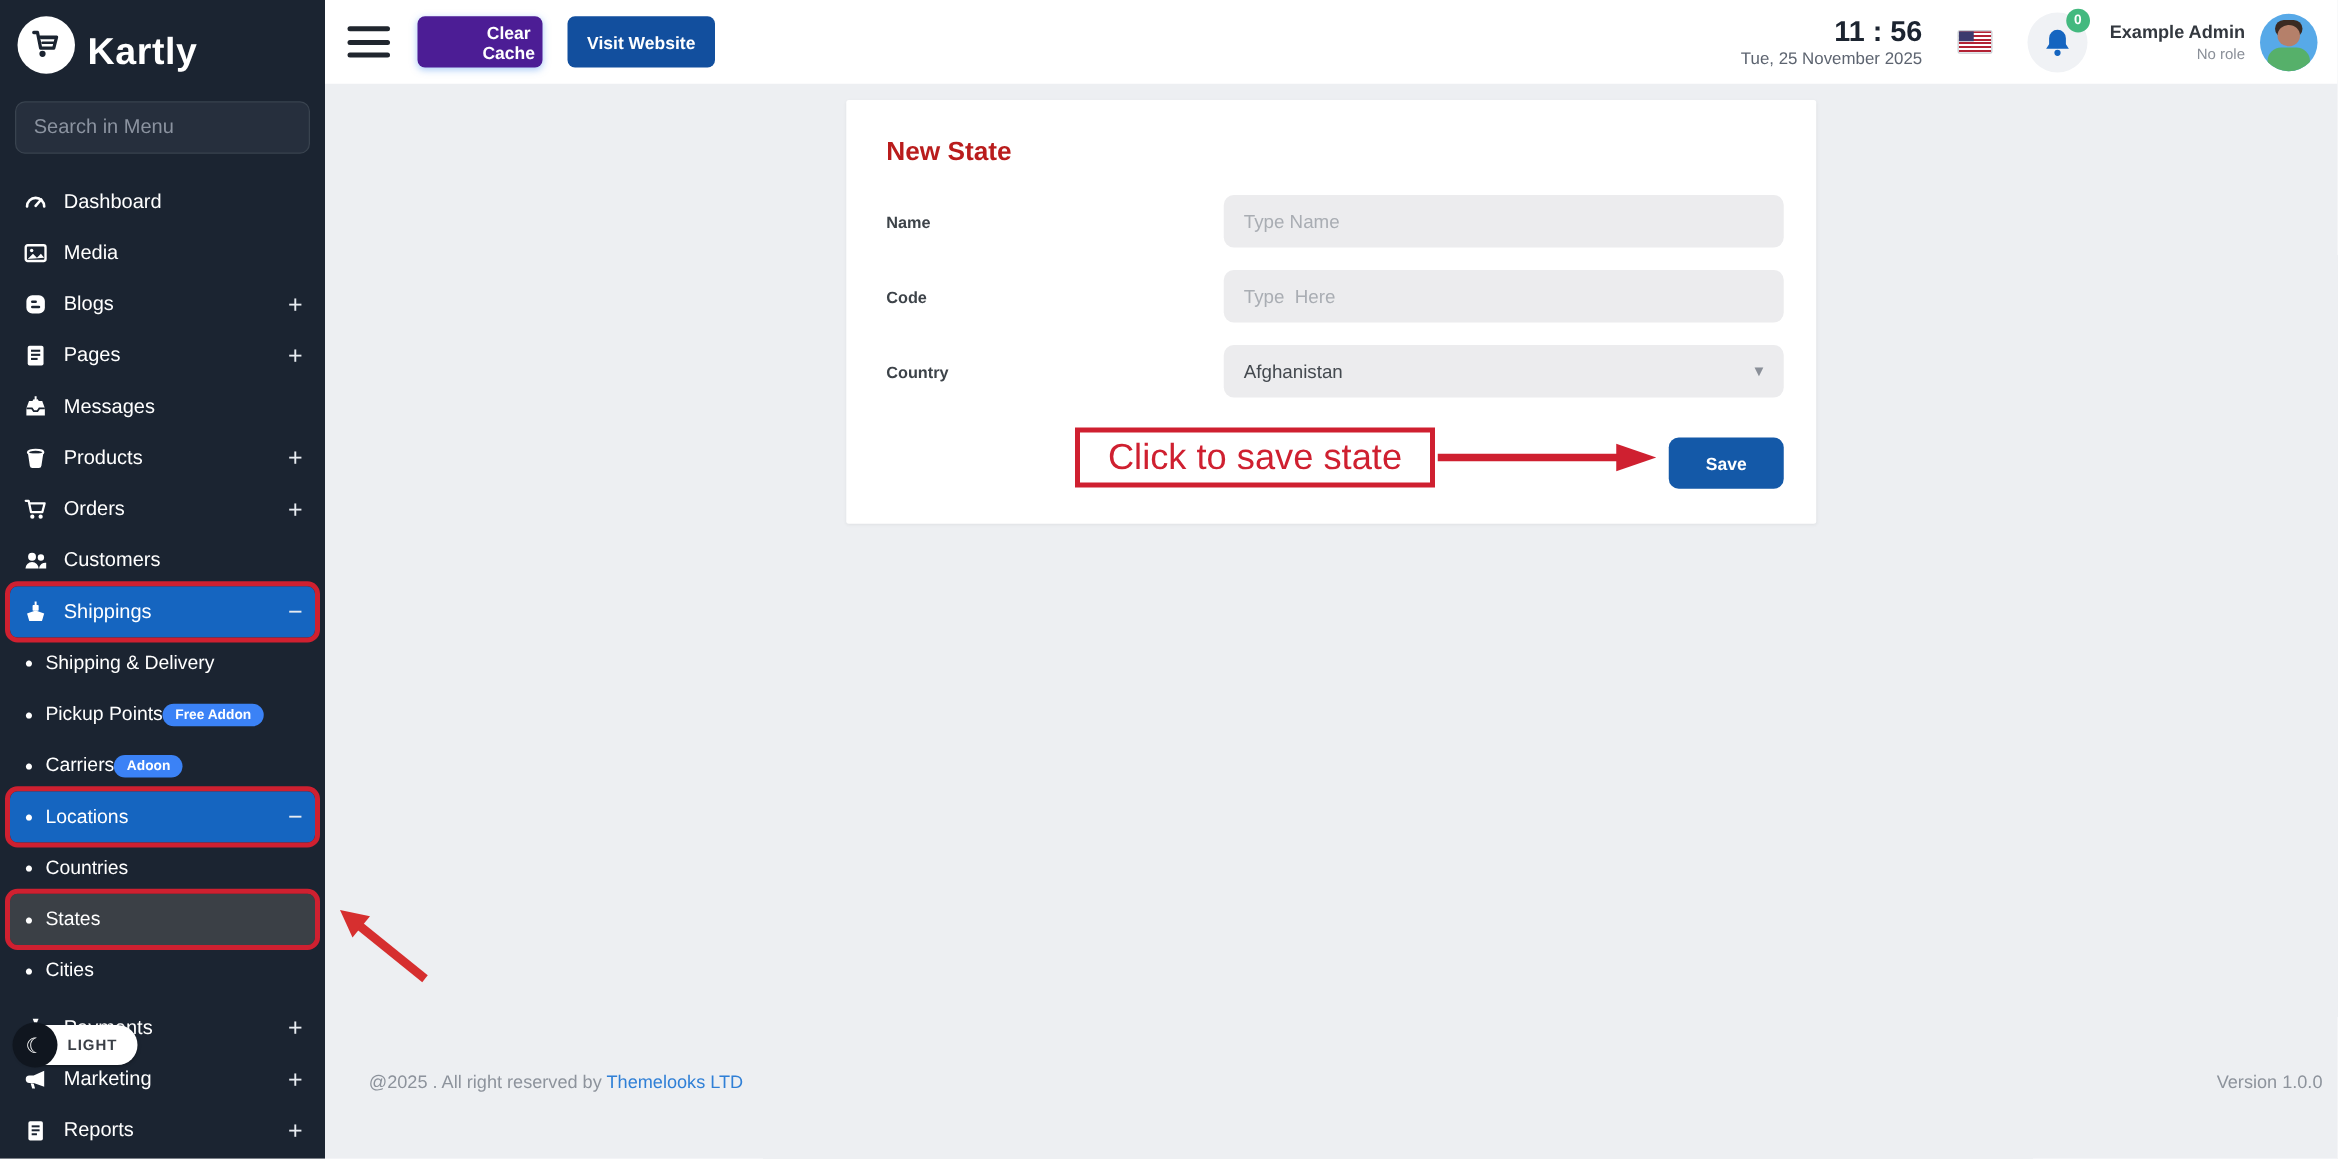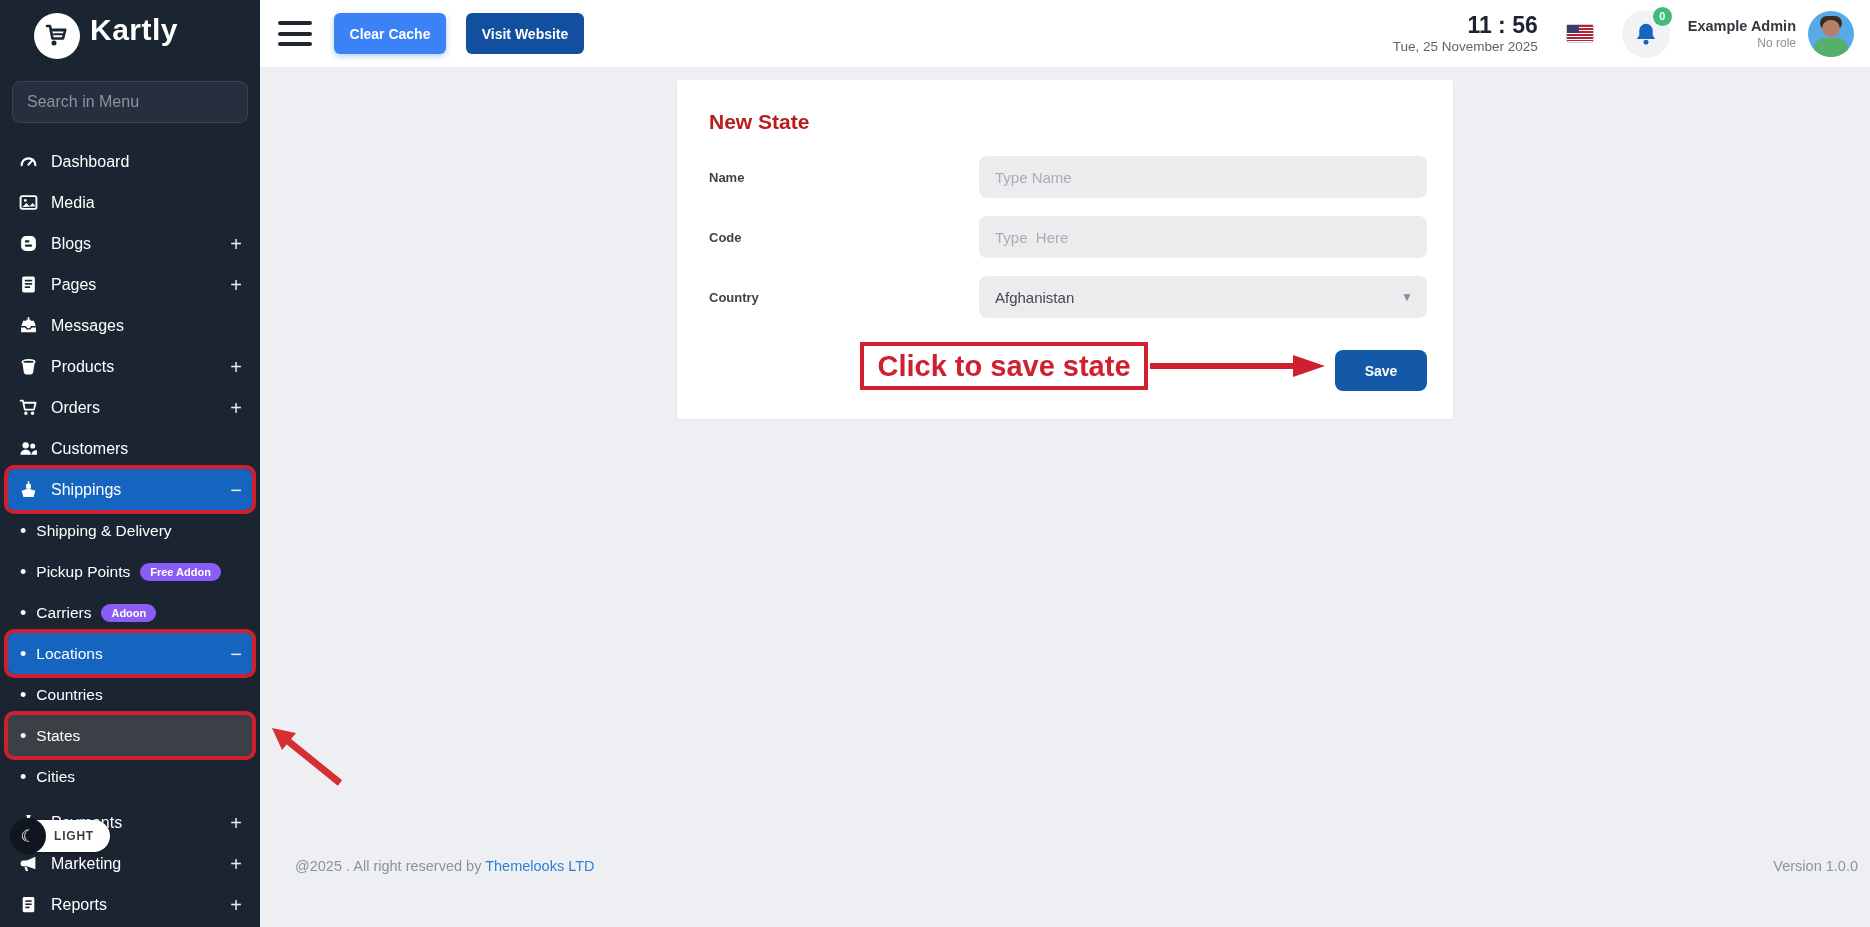--- a/index.html
+++ b/index.html
@@ -2,50 +2,50 @@
 <html><head>
 <meta charset="utf-8">
 <style>
   * { box-sizing: border-box; margin: 0; padding: 0; }
   html,body { width:1870px; height:927px; }
   body { font-family: "Liberation Sans", sans-serif; background:#fff; overflow:hidden; }
   .app { position:relative; width:1870px; height:927px; display:flex; overflow:hidden; }
 
   
   .sidebar { width:260px; min-width:260px; height:100%; background:#1b2431; color:#fff; position:relative; z-index:3; }
-  .logo-row { display:flex; align-items:flex-start; gap:10px; padding:13px 14px 10px 14px; cursor:pointer;margin-left:20px; }
+  .logo-row { display:flex; align-items:flex-end; gap:10px; padding:13px 14px 10px 14px; cursor:pointer; }
   .logo-circle { width:46px; height:46px; border-radius:50%; background:#fff; display:flex; align-items:center; justify-content:center; }
   .logo-text { font-size:30px; font-weight:bold; letter-spacing:0.5px; }
   .menu-search { display:block; width:236px; margin:12px auto 18px auto; height:42px; background:#262f3d; border:1px solid #39434f; border-radius:8px; color:#cfd4da; font-size:16px; padding:0 14px; outline:none; font-family:"Liberation Sans",sans-serif; }
   .menu-search::placeholder { color:#8b93a0; }
   .menu { display:flex; flex-direction:column; }
   .side-item { display:flex; align-items:center; height:41px; margin:0 8px; padding:0 10px; border-radius:6px; cursor:pointer; font-size:16px; flex:0 0 41px; }
   .side-item.gap { margin-top:5px; }
   .side-item .mi { width:20px; height:20px; margin-right:13px; display:flex; align-items:center; justify-content:center; flex:none; }
   .side-item .mi svg { width:19px; height:19px; }
   .side-item.sub { padding-left:12px; font-size:15.5px; }
   .side-item .bullet { font-size:18px; line-height:1; margin-right:10px; flex:none; }
   .side-item .lab { white-space:nowrap; }
-  .side-item .badge { margin-left:10px; background:#8b5cf6; color:#fff; font-size:11px; font-weight:bold; padding:3px 10px; border-radius:11px; white-space:nowrap; }
+  .side-item .badge { background:#3b82f6; color:#fff; font-size:11px; font-weight:bold; padding:3px 10px; border-radius:11px; white-space:nowrap; }
   .side-item .expand { margin-left:auto; font-size:20px; color:#e8ecf1; line-height:1; }
   .side-item.active { background:#1565c0; }
   .side-item.highlight { background:#3b4046; }
   .side-item.annotated { outline:4px solid #cf2030; }
 
   .theme-pill { position:absolute; left:12px; top:820px; height:32px; background:#fff; border-radius:17px; display:flex; align-items:center; padding-right:16px; z-index:6; cursor:pointer; box-shadow:0 1px 3px rgba(0,0,0,.35); }
   .moon-circle { width:36px; height:36px; margin:-2px 8px -2px -2px; border-radius:50%; background:#10161f; color:#fff; display:flex; align-items:center; justify-content:center; font-size:17px; }
   .theme-label { color:#3a3f46; font-size:12px; font-weight:bold; letter-spacing:0.8px; }
 
   
   .main { flex:1; display:flex; flex-direction:column; height:100%; }
   .topbar { height:67px; background:#fff; display:flex; align-items:center; padding:0 16px; flex:none; }
   .hamburger { width:34px; height:25px; display:flex; flex-direction:column; justify-content:space-between; margin:0 22px 0 2px; cursor:pointer; }
   .hamburger span { display:block; height:4px; background:#20262e; border-radius:2px; }
   .btn { border:none; border-radius:6px; color:#fff; font-weight:bold; font-size:14px; height:41px; cursor:pointer; font-family:"Liberation Sans",sans-serif; }
-  .btn-clear { width:112px; background:#3b82f6; margin-right:20px; box-shadow:0 2px 6px rgba(91,155,240,.5); }
+  .btn-clear { width:100px; background:#4c1d95; margin-right:20px; box-shadow:0 2px 6px rgba(91,155,240,.5);padding-left:46px; }
   .btn-visit { width:118px; background:#124f9e; }
   .top-spacer { flex:1; }
   .clockbox { text-align:right; margin-right:28px; }
   .clock-time { font-size:23px; font-weight:bold; color:#1c2430; line-height:1.1; }
   .clock-date { font-size:13.5px; color:#5d6470; }
   .flag { position:relative; width:28px; height:19px; border:1px solid #c9ced4; border-radius:2px; margin-right:28px; overflow:hidden; background:repeating-linear-gradient(#b22234 0 1.5px,#fff 1.5px 3px); cursor:pointer; }
   .flag .canton { position:absolute; left:0; top:0; width:12px; height:8px; background:#3c3b6e; }
   .bell-wrap { position:relative; width:48px; height:48px; border-radius:50%; background:#f0f2f5; display:flex; align-items:center; justify-content:center; margin-right:18px; cursor:pointer; }
   .bell-wrap svg { width:26px; height:26px; }
   .bell-badge { position:absolute; top:-3px; right:-2px; width:19px; height:19px; border-radius:50%; background:#43b97f; color:#fff; font-size:11px; font-weight:bold; display:flex; align-items:center; justify-content:center; }
@@ -63,21 +63,21 @@
   .frow { display:flex; align-items:center; margin-bottom:18px; }
   .frow .flabel { width:270px; font-size:13px; font-weight:bold; color:#3d4349; flex:none; }
   .finput { flex:1; height:42px; background:#ececee; border:none; border-radius:8px; padding:0 16px; font-size:15px; color:#4a4f55; outline:none; font-family:"Liberation Sans",sans-serif; }
   .finput::placeholder { color:#a9adb3; }
   .fselect { flex:1; height:42px; background:#ececee; border-radius:8px; padding:0 14px 0 16px; font-size:15px; color:#44494f; display:flex; align-items:center; cursor:pointer;text-align:right; }
   .fselect .chev { margin-left:auto; color:#8a8f98; font-size:12px; }
   .save-row { display:flex; justify-content:flex-end; margin-top:32px; }
   .btn-save { width:92px; height:41px; background:#1459a8; border-radius:8px; font-size:14px; }
 
   
-  .ann-box { position:absolute; left:600px; top:275px; width:288px; height:48px; border:4px solid #cf2030; color:#cf2030; font-size:29px; display:flex; align-items:center; justify-content:center; background:#fff; z-index:5; white-space:nowrap;font-weight:bold; }
+  .ann-box { position:absolute; left:600px; top:275px; width:288px; height:48px; border:4px solid #cf2030; color:#cf2030; font-size:29px; display:flex; align-items:center; justify-content:center; background:#fff; z-index:5; white-space:nowrap; }
   .ann-arrow-save { position:absolute; left:890px; top:284px; z-index:5; }
   .footerbar { position:absolute; left:35px; right:12px; top:791px; display:flex; justify-content:space-between; align-items:center; font-size:14.5px; color:#8d939c; }
   .f-link { color:#2f7fd6; cursor:pointer; }
   .states-arrow { position:absolute; left:250px; top:700px; z-index:7; pointer-events:none; }
 </style>
 </head>
 <body>
 
 <div class="app">
 

